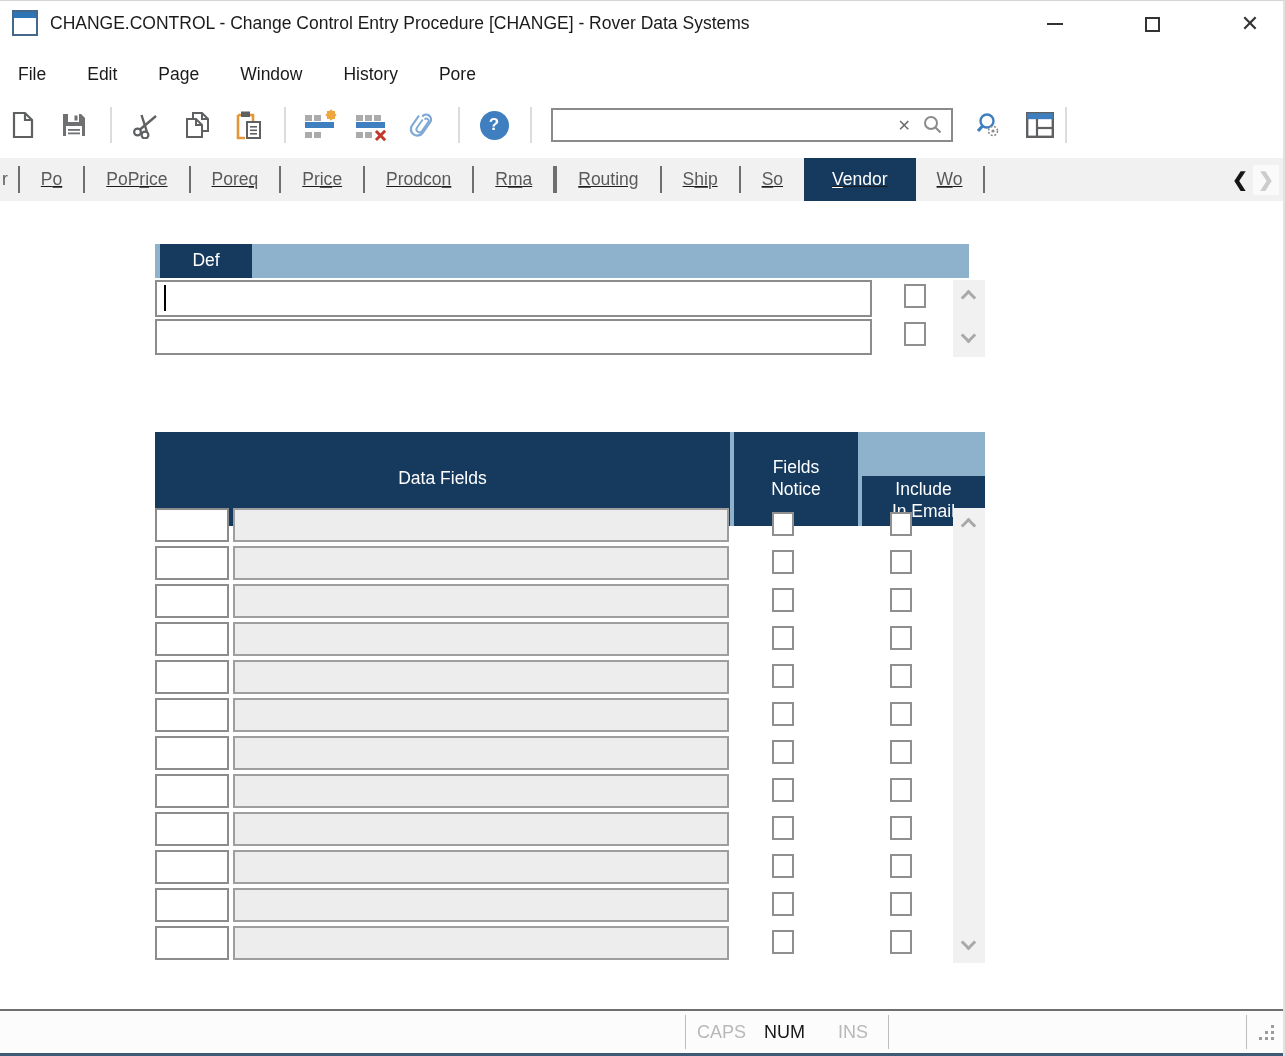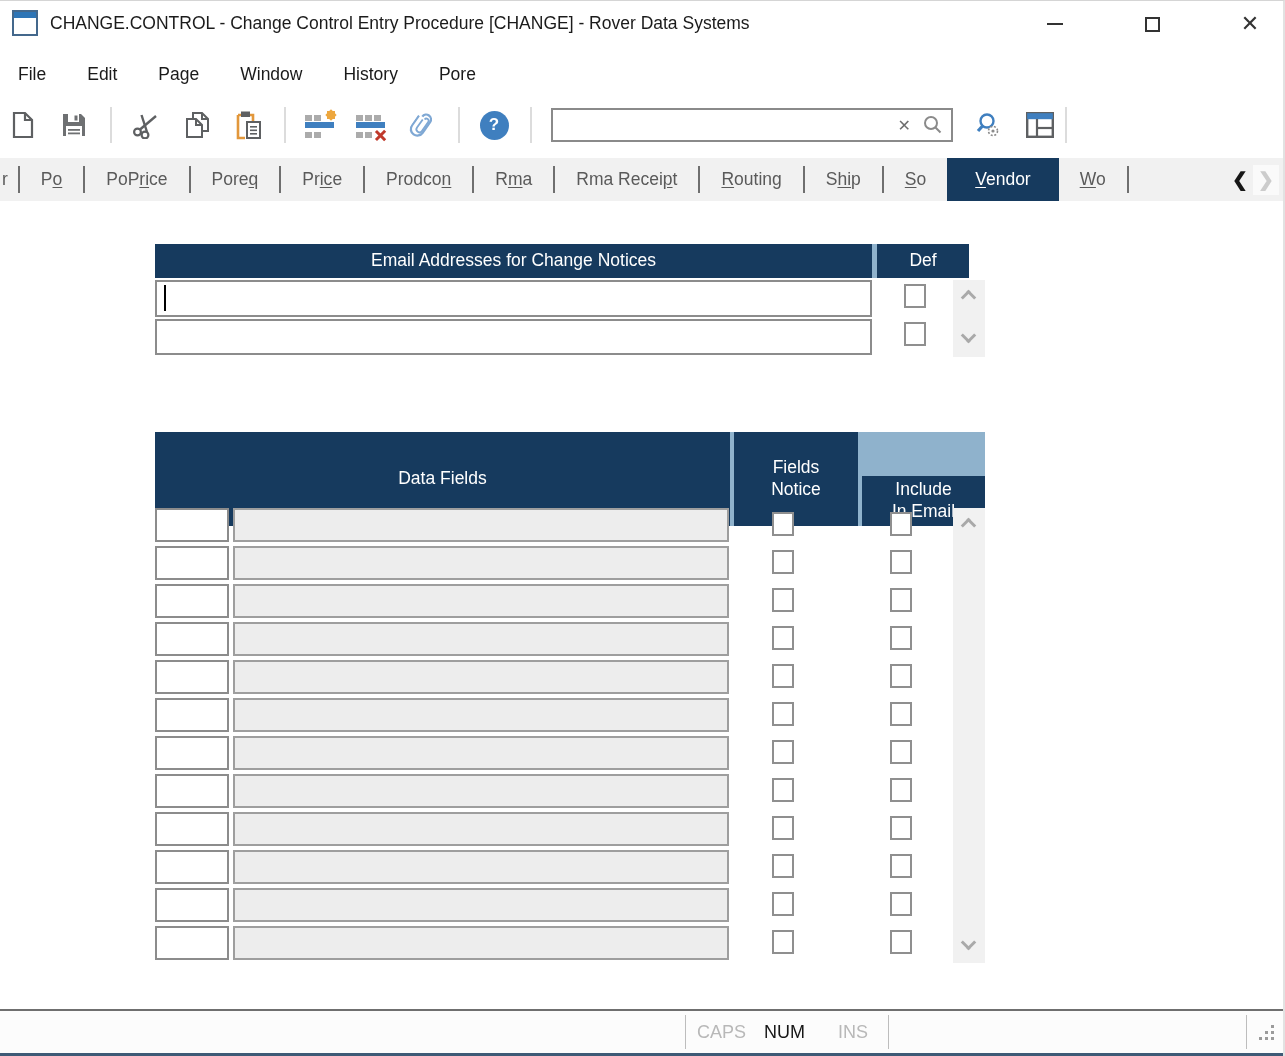--- a/index.html
+++ b/index.html
@@ -40,21 +40,21 @@
   .searchbox { width:402px; height:34px; border:2px solid #8a8a8a; background:#fff; display:flex; align-items:center; margin-right:0; flex:0 0 auto; }
   .searchbox input { flex:1; border:none; outline:none; height:28px; font-size:16px; padding:0 6px; font-family:"Liberation Sans",sans-serif; }
   .clear-x { color:#6e6e6e; font-size:16px; padding:0 12px 0 0; }
   
   .tabbar { position:absolute; top:157px; left:0; width:100%; height:43px; background:#f1f1f1; display:flex; align-items:stretch; overflow:hidden; }
   .tab { font-size:17.5px; color:#5a5a5a; line-height:43px; padding:0 21px; white-space:nowrap; flex:0 0 auto; }
   .tab u { text-underline-offset:2px; }
   .tab.selected { background:#163a5e; color:#fff; padding:0 28px; }
   .tab.partial { padding:0 10px 0 2px; }
   .tab-sep { width:2px; height:27px; background:#6f6f6f; align-self:center; flex:0 0 auto; }
-  .tabs-holder { display:flex; align-items:center; flex:0 0 auto; }
+  .tabs-holder { display:flex; align-items:center; flex:0 0 auto;text-decoration:underline; }
   .tab-scroll { margin-left:auto; display:flex; align-items:center; padding-right:4px; flex:0 0 auto; }
   .scrollbtn { width:26px; height:30px; display:flex; align-items:center; justify-content:center; font-size:19px; font-weight:bold; }
   .scrollbtn.left { color:#161616; }
   .scrollbtn.right { color:#cccccc; background:#fafafa; }
   
   .hdr { position:absolute; background:#163a5e; color:#fff; font-size:17.5px; display:flex; align-items:center; justify-content:center; text-align:center; }
   .hdr-split { position:absolute; display:flex; background:#8fb2cc; }
   .hdr-split .cell { background:#163a5e; color:#fff; font-size:17.5px; display:flex; align-items:center; justify-content:center; text-align:center; white-space:pre-line; line-height:1.25; }
   
   .text-row { position:absolute; background:#fff; border:2px solid #8c8c8c; }
@@ -223,39 +223,37 @@
         <div class="tab">PoP<u>ri</u>ce</div>
         <div class="tab-sep"></div>
         <div class="tab">Pore<u>q</u></div>
         <div class="tab-sep"></div>
         <div class="tab">Pr<u>ic</u>e</div>
         <div class="tab-sep"></div>
         <div class="tab">Prodco<u>n</u></div>
         <div class="tab-sep"></div>
         <div class="tab">R<u>m</u>a</div>
         <div class="tab-sep"></div>
-        <div class="tab">Rma Recei<u>p</u>t</div>
         <div class="tab-sep"></div>
         <div class="tab"><u>R</u>outing</div>
         <div class="tab-sep"></div>
         <div class="tab">S<u>hi</u>p</div>
         <div class="tab-sep"></div>
         <div class="tab"><u>S</u>o</div>
         <div class="tab selected"><u>V</u>endor</div>
         <div class="tab"><u>W</u>o</div>
         <div class="tab-sep"></div>
       </div>
     <div class="tab-scroll">
       <div class="scrollbtn left">❮</div>
       <div class="scrollbtn right">❯</div>
     </div>
   </div>
 
   <div class="hdr-split" style="left:155px; top:243px; width:814px; height:34px;">
-    <div class="cell" style="width:717px;">Email Addresses for Change Notices</div>
     <div style="width:5px;"></div>
     <div class="cell" style="width:92px;">Def</div>
   </div>
   <div class="text-row" style="left:155px; top:279px; width:717px; height:37px;">
     <div class="caret" style="left:7px; top:3px;"></div>
   </div>
   <div class="text-row" style="left:155px; top:318px; width:717px; height:36px;"></div>
   <div class="checkbox" style="left:904px; top:283px;"></div>
   <div class="checkbox" style="left:904px; top:321px;"></div>
   <div class="vscroll" style="left:953px; top:279px; height:77px;">

